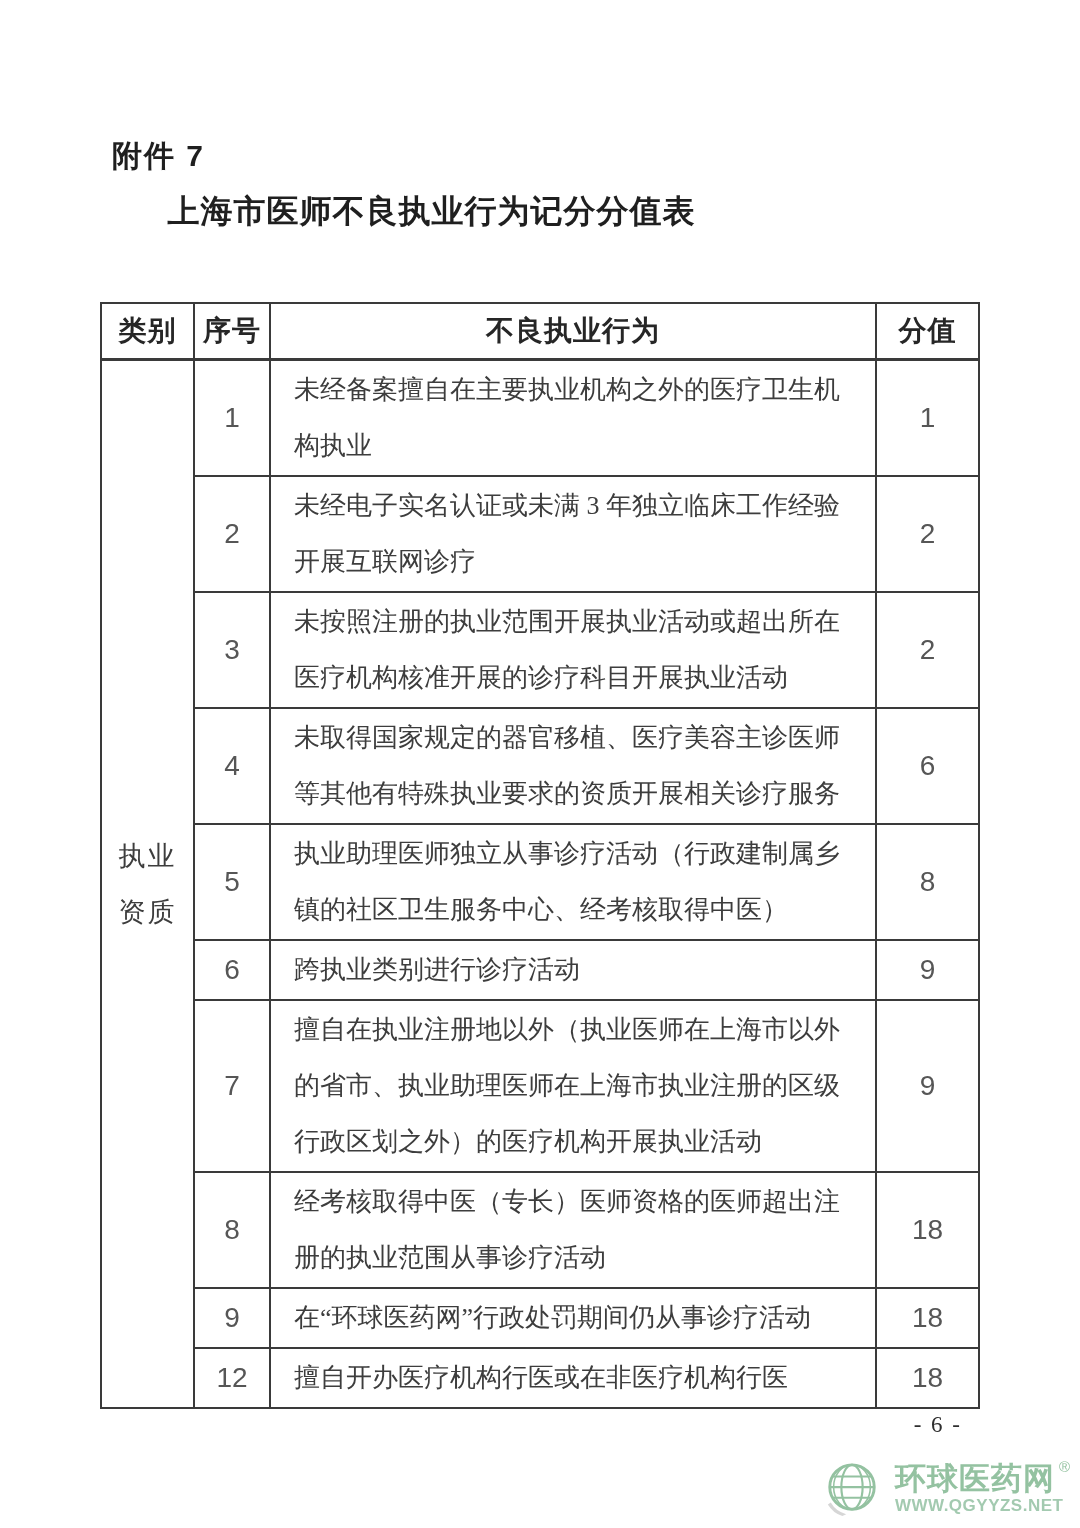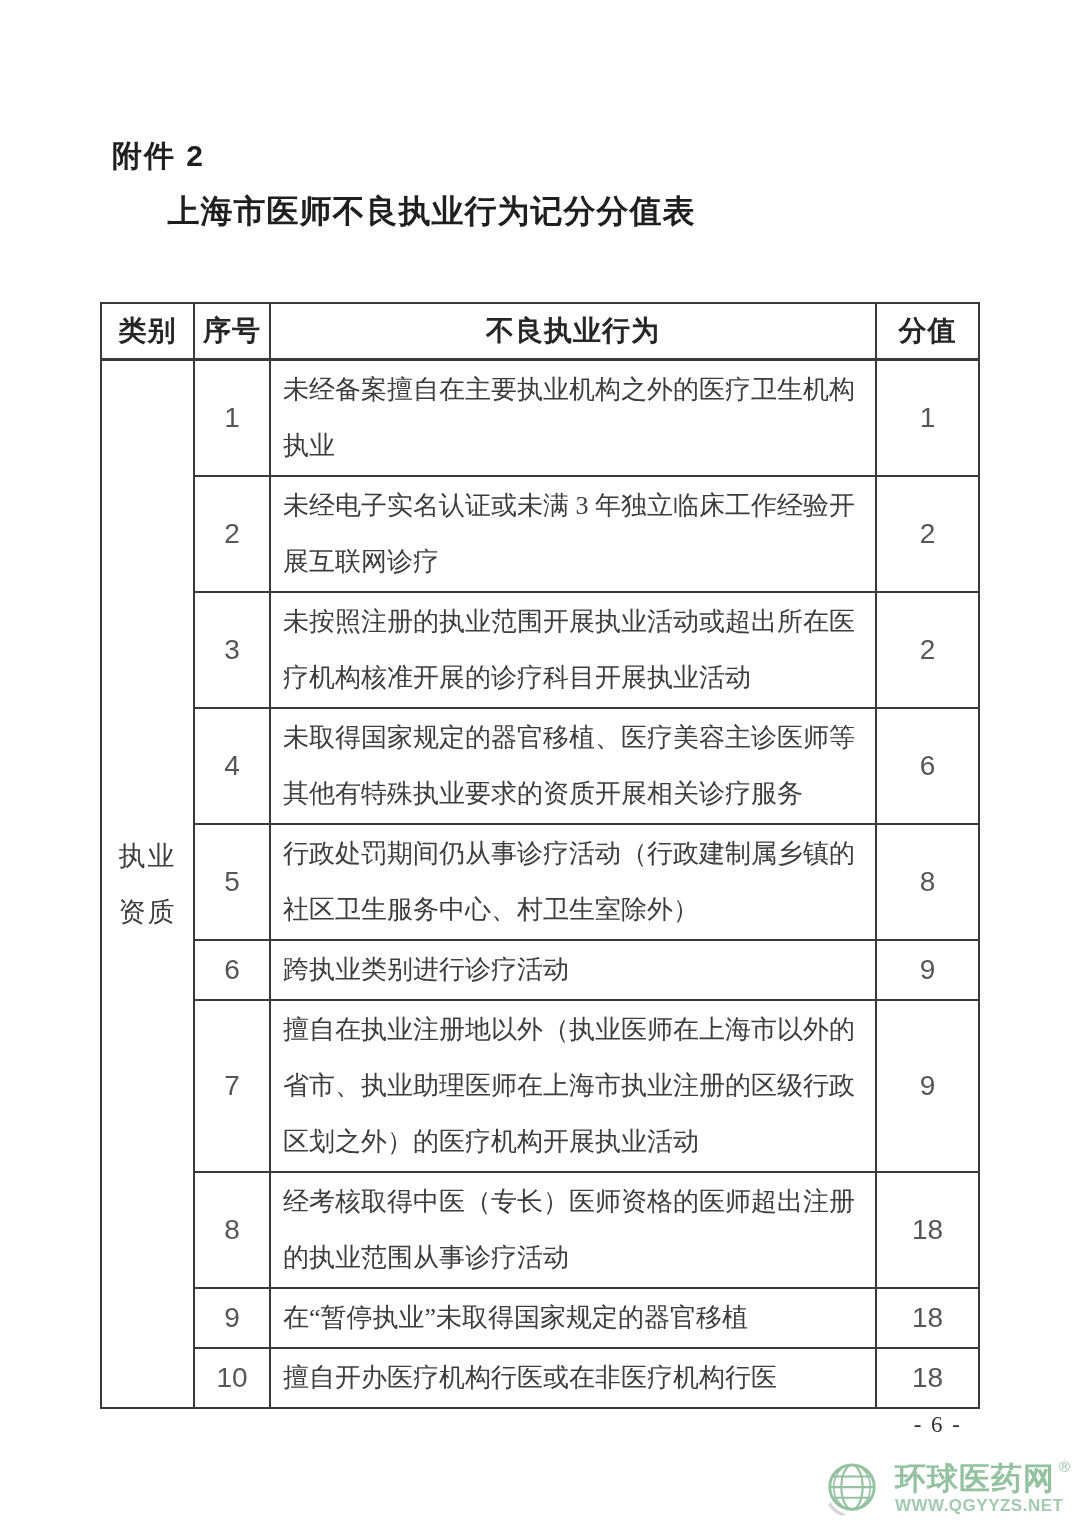--- a/index.html
+++ b/index.html
@@ -78,21 +78,21 @@
     vertical-align: middle;
     font-size: 28px;
     color: #565656;
     font-family: "Liberation Sans", "DejaVu Sans", sans-serif;
   }
   td.behavior-cell {
     font-family: "Liberation Serif", "DejaVu Serif", serif;
     font-size: 26px;
     color: #3d3d3d;
     line-height: 56px;
-    padding: 1px 12px;
+    padding: 1px 23px;
     vertical-align: middle;
     letter-spacing: 0px;
   }
   .page-number {
     position: absolute;
     right: 118px;
     top: 1412px;
     font-family: "Liberation Serif", "DejaVu Serif", serif;
     font-size: 23px;
     color: #2e2e2e;
@@ -138,21 +138,21 @@
     color: #a3cab0;
     letter-spacing: 0.5px;
     margin-top: 2px;
   }
 </style>
 </head>
 <body>
 
 <div class="page">
 
-  <div class="attachment-label">附件 2</div>
+  <div class="attachment-label">附件 7</div>
 
   <div class="doc-title">上海市医师不良执业行为记分分值表</div>
 
   <table class="score-table">
     <colgroup>
       <col class="c-category">
       <col class="c-index">
       <col class="c-behavior">
       <col class="c-score">
     </colgroup>
@@ -188,21 +188,21 @@
     </tr>
 
     <tr>
       <td class="index-cell">4</td>
       <td class="behavior-cell">未取得国家规定的器官移植、医疗美容主诊医师等其他有特殊执业要求的资质开展相关诊疗服务</td>
       <td class="score-cell">6</td>
     </tr>
 
     <tr>
       <td class="index-cell">5</td>
-      <td class="behavior-cell">行政处罚期间仍从事诊疗活动（行政建制属乡镇的社区卫生服务中心、村卫生室除外）</td>
+      <td class="behavior-cell">执业助理医师独立从事诊疗活动（行政建制属乡镇的社区卫生服务中心、经考核取得中医）</td>
       <td class="score-cell">8</td>
     </tr>
 
     <tr>
       <td class="index-cell">6</td>
       <td class="behavior-cell">跨执业类别进行诊疗活动</td>
       <td class="score-cell">9</td>
     </tr>
 
     <tr>
@@ -212,26 +212,26 @@
     </tr>
 
     <tr>
       <td class="index-cell">8</td>
       <td class="behavior-cell">经考核取得中医（专长）医师资格的医师超出注册的执业范围从事诊疗活动</td>
       <td class="score-cell">18</td>
     </tr>
 
     <tr>
       <td class="index-cell">9</td>
-      <td class="behavior-cell">在“暂停执业”未取得国家规定的器官移植</td>
+      <td class="behavior-cell">在“环球医药网”行政处罚期间仍从事诊疗活动</td>
       <td class="score-cell">18</td>
     </tr>
 
     <tr>
-      <td class="index-cell">10</td>
+      <td class="index-cell">12</td>
       <td class="behavior-cell">擅自开办医疗机构行医或在非医疗机构行医</td>
       <td class="score-cell">18</td>
     </tr>
   </tbody>
   </table>
 
   <div class="page-number">- 6 -</div>
 
   <div class="watermark">
     <svg class="globe" viewBox="0 0 60 60" fill="none" xmlns="http://www.w3.org/2000/svg">

